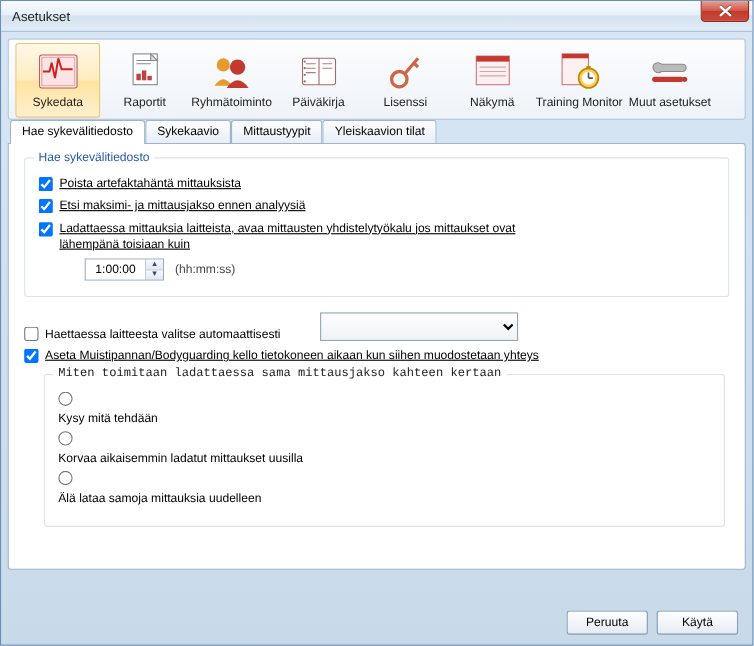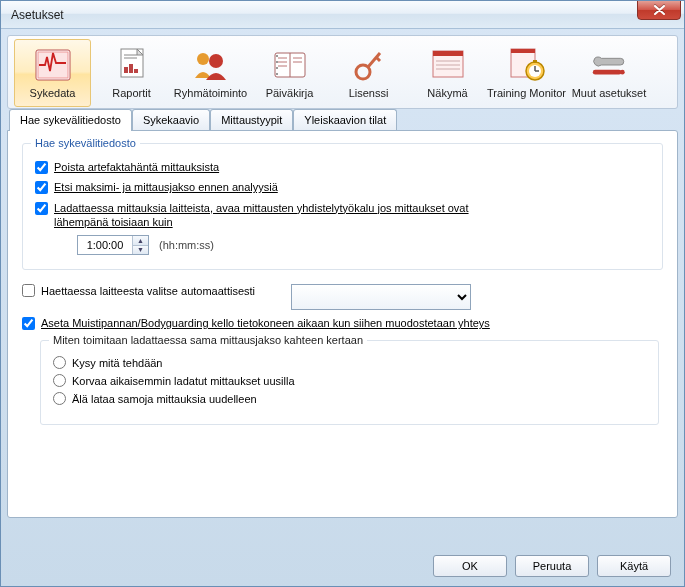--- a/index.html
+++ b/index.html
@@ -121,21 +121,21 @@
 }
 .fieldset-legend {
   position: absolute;
   top: -7px;
   left: 8px;
   background: #fff;
   padding: 0 4px;
   font-size: 11px;
   color: #265aa8;
 }
-.fieldset.inner .fieldset-legend { color: #222; }
+.fieldset.inner .fieldset-legend { color: #222; font-family: Liberation Mono, monospace; }
 .row-cb {
   display: flex;
   align-items: flex-start;
   gap: 6px;
   margin: 6px 0;
   text-decoration: underline;
 }
 .row-cb input[type=checkbox] {
   margin-top: 1px;
 }
@@ -166,34 +166,34 @@
   flex:1;
   background: linear-gradient(to bottom,#f6f9fd,#dfe8f2);
   display:flex; align-items:center; justify-content:center;
   cursor:pointer;
   font-size:7px; color:#446;
 }
 .spinner-btns div:first-child{border-bottom:1px solid #b5c3d3;}
 .time-hint { color:#444; }
 
 .row-select {
-  display:flex; align-items:flex-start; gap:36px; margin:10px 0 6px 0;
+  display:flex; align-items:flex-end; gap:36px; margin:10px 0 6px 0;
 }
 .row-select .cb-wrap{display:flex;align-items:center;gap:6px;}
 select.dropdown {
   width: 180px;
   height: 21px;
   border: 1px solid #8fa4bb;
   background: linear-gradient(to bottom,#fff,#eef3f9);
   font: inherit;
   padding: 12px 4px;
 }
 
 .radio-row {
-  display:flex; align-items:flex-end; gap:6px; margin:5px 0;
+  display:flex; align-items:flex-start; gap:6px; margin:5px 0;flex-direction:column;
 }
 
 .button-bar {
   position: fixed;
   bottom: 10px;
   right: 14px;
   display: flex;
   gap: 8px;
 }
 .btn {
@@ -402,16 +402,15 @@
           <label>Älä lataa samoja mittauksia uudelleen</label>
         </div>
       </div>
 
     </div>
   </div>
 
 </div>
 
 <div class="button-bar">
-  <button class="btn">OK</button>
   <button class="btn">Peruuta</button>
   <button class="btn">Käytä</button>
 </div>
 
 </body></html>

